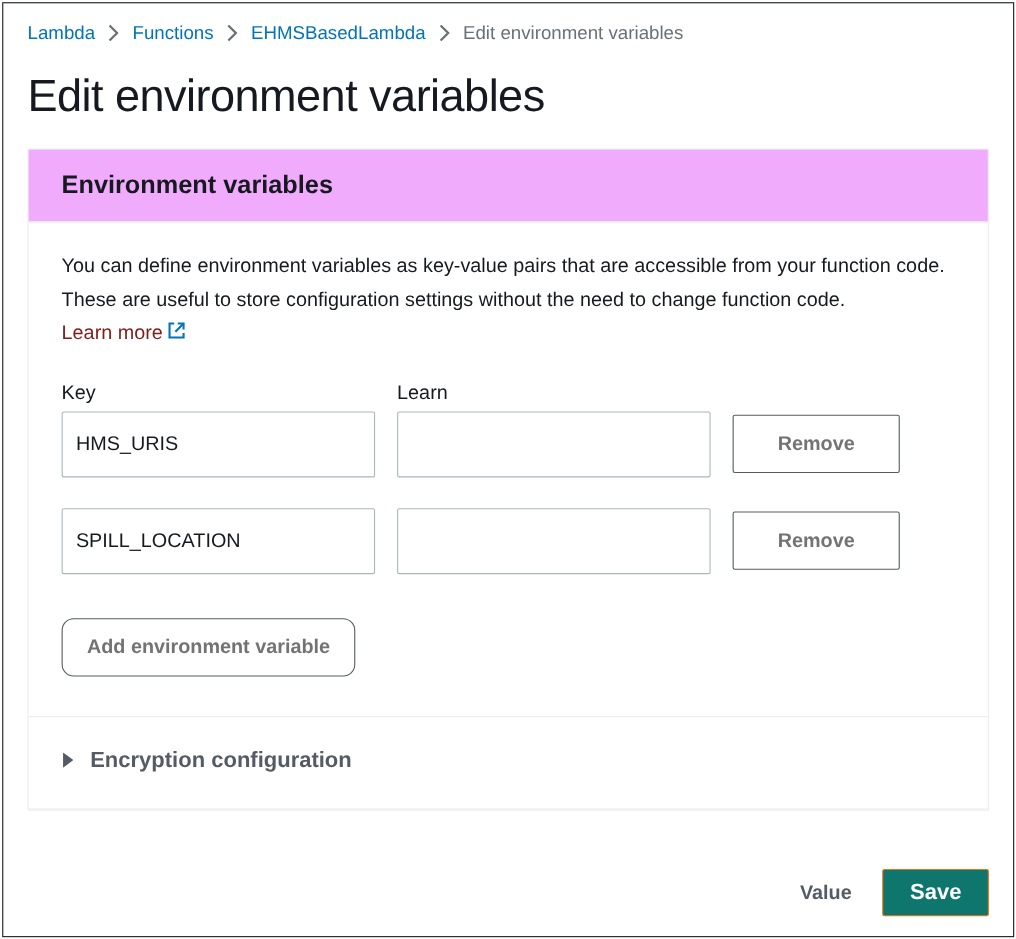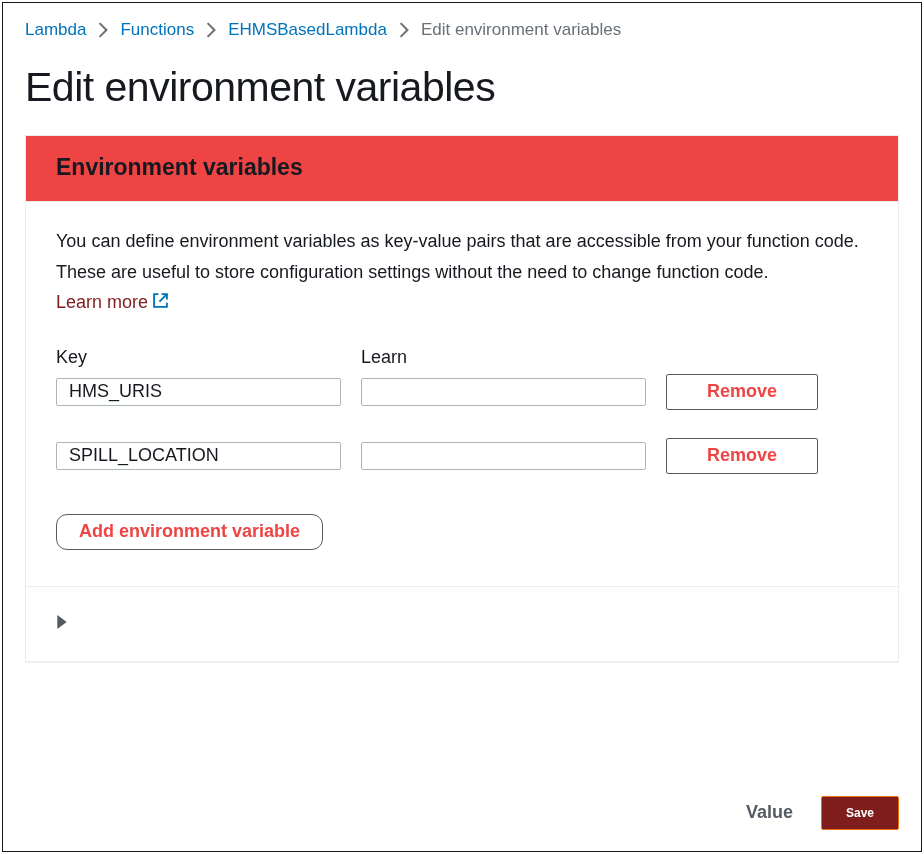--- a/index.html
+++ b/index.html
@@ -50,21 +50,21 @@
       letter-spacing: -0.5px;
     }
     .panel {
       border: 1px solid #eaeded;
       box-shadow: 0 1px 1px rgba(0,0,0,0.05);
       background: #ffffff;
     }
     .panel-header {
       padding: 18px 30px 20px 30px;
       border-bottom: 1px solid #eaeded;
-      background: #ef4444;
+      background: #f0abfc;
     }
     .panel-header h2 {
       font-size: 23px;
       font-weight: 700;
       color: #16191f;
     }
     .panel-body {
       padding: 24px 30px 30px 30px;
     }
     .description {
@@ -94,37 +94,37 @@
     }
     .col-key { width: 285px; }
     .col-value { width: 285px; }
     .form-row {
       display: flex;
       gap: 20px;
       align-items: center;
       margin-bottom: 28px;
     }
     .form-row input[type="text"] {
-      height: 28px;
+      height: 60px;
       padding: 6px 12px;
       font-size: 18px;
       color: #16191f;
       border: 1px solid #aab7b8;
       border-radius: 2px;
       background: #ffffff;
     }
     .btn {
-      height: 36px;
+      height: 53px;
       padding: 0 22px;
       font-size: 18px;
       font-weight: 700;
       border: 1px solid #545b64;
       border-radius: 2px;
       background: #ffffff;
-      color: #ef4444;
+      color: #737373;
       cursor: pointer;
       display: inline-flex;
       align-items: center;
       justify-content: center;
     }
     .btn-remove {
       width: 152px;
     }
     .btn-add {
       margin-top: 12px;
@@ -163,24 +163,24 @@
     .btn-link {
       background: transparent;
       border: none;
       color: #545b64;
       font-size: 18px;
       font-weight: 700;
       cursor: pointer;
       padding: 10px 8px;
     }
     .btn-primary {
-      background: #7f1d1d;
+      background: #0f766e;
       border: 1px solid #ec7211;
       color: #ffffff;
-      font-size: 12px;
+      font-size: 20px;
       font-weight: 700;
       padding: 9px 24px;
       border-radius: 2px;
       cursor: pointer;
     }
   </style>
 </head>
 <body>
 
 <div class="page">
@@ -243,20 +243,21 @@
       <button class="btn btn-add">Add environment variable</button>
 
       <hr class="divider">
 
       <div class="expander">
         <span class="caret-right">
           <svg viewBox="0 0 10 12">
               <path d="M1 0 L9 6 L1 12 Z" fill="#545b64"></path>
             </svg>
         </span>
+        <span class="expander-label">Encryption configuration</span>
       </div>
 
     </div>
   </div>
 
   <div class="footer-actions">
     <button class="btn-link">Value</button>
     <button class="btn-primary">Save</button>
   </div>
 

